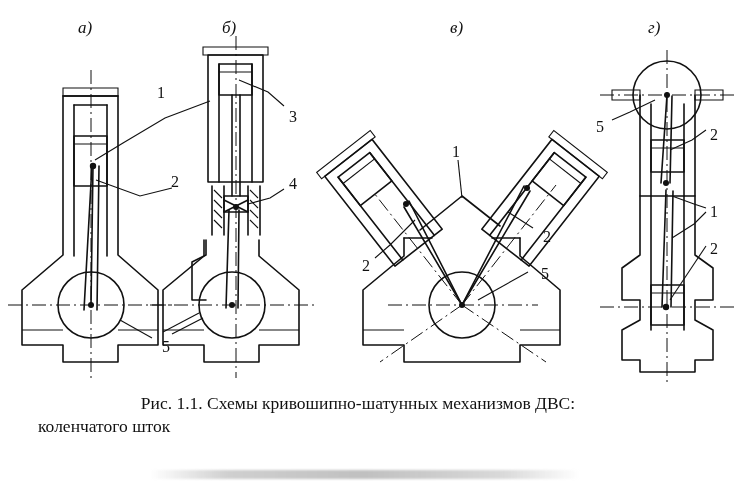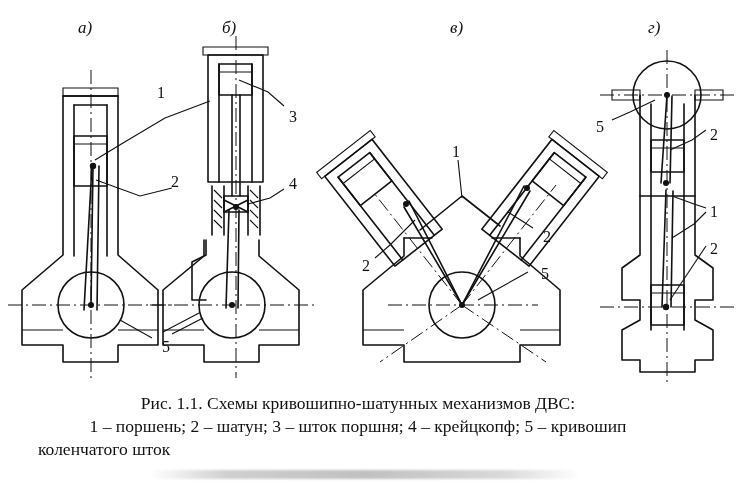--- a/index.html
+++ b/index.html
@@ -264,17 +264,16 @@
   <div class="callout-num" style="left:362px; top:257px;">2</div>
   <div class="callout-num" style="left:541px; top:265px;">5</div>
   <div class="callout-num" style="left:596px; top:118px;">5</div>
   <div class="callout-num" style="left:710px; top:126px;">2</div>
   <div class="callout-num" style="left:710px; top:203px;">1</div>
   <div class="callout-num" style="left:710px; top:240px;">2</div>
 </div>
 
 <div id="caption">
   <span class="cap-line">Рис. 1.1. Схемы кривошипно-шатунных механизмов ДВС:</span>
-  <span class="cap-line">1 – поршень; 2 – шатун; 3 – шток поршня; 4 – крейцкопф; 5 – кривошип</span>
   <span class="cap-line left">коленчатого шток</span>
 </div>
 
 <div id="bottom-smudge"></div>
 
 </body></html>

